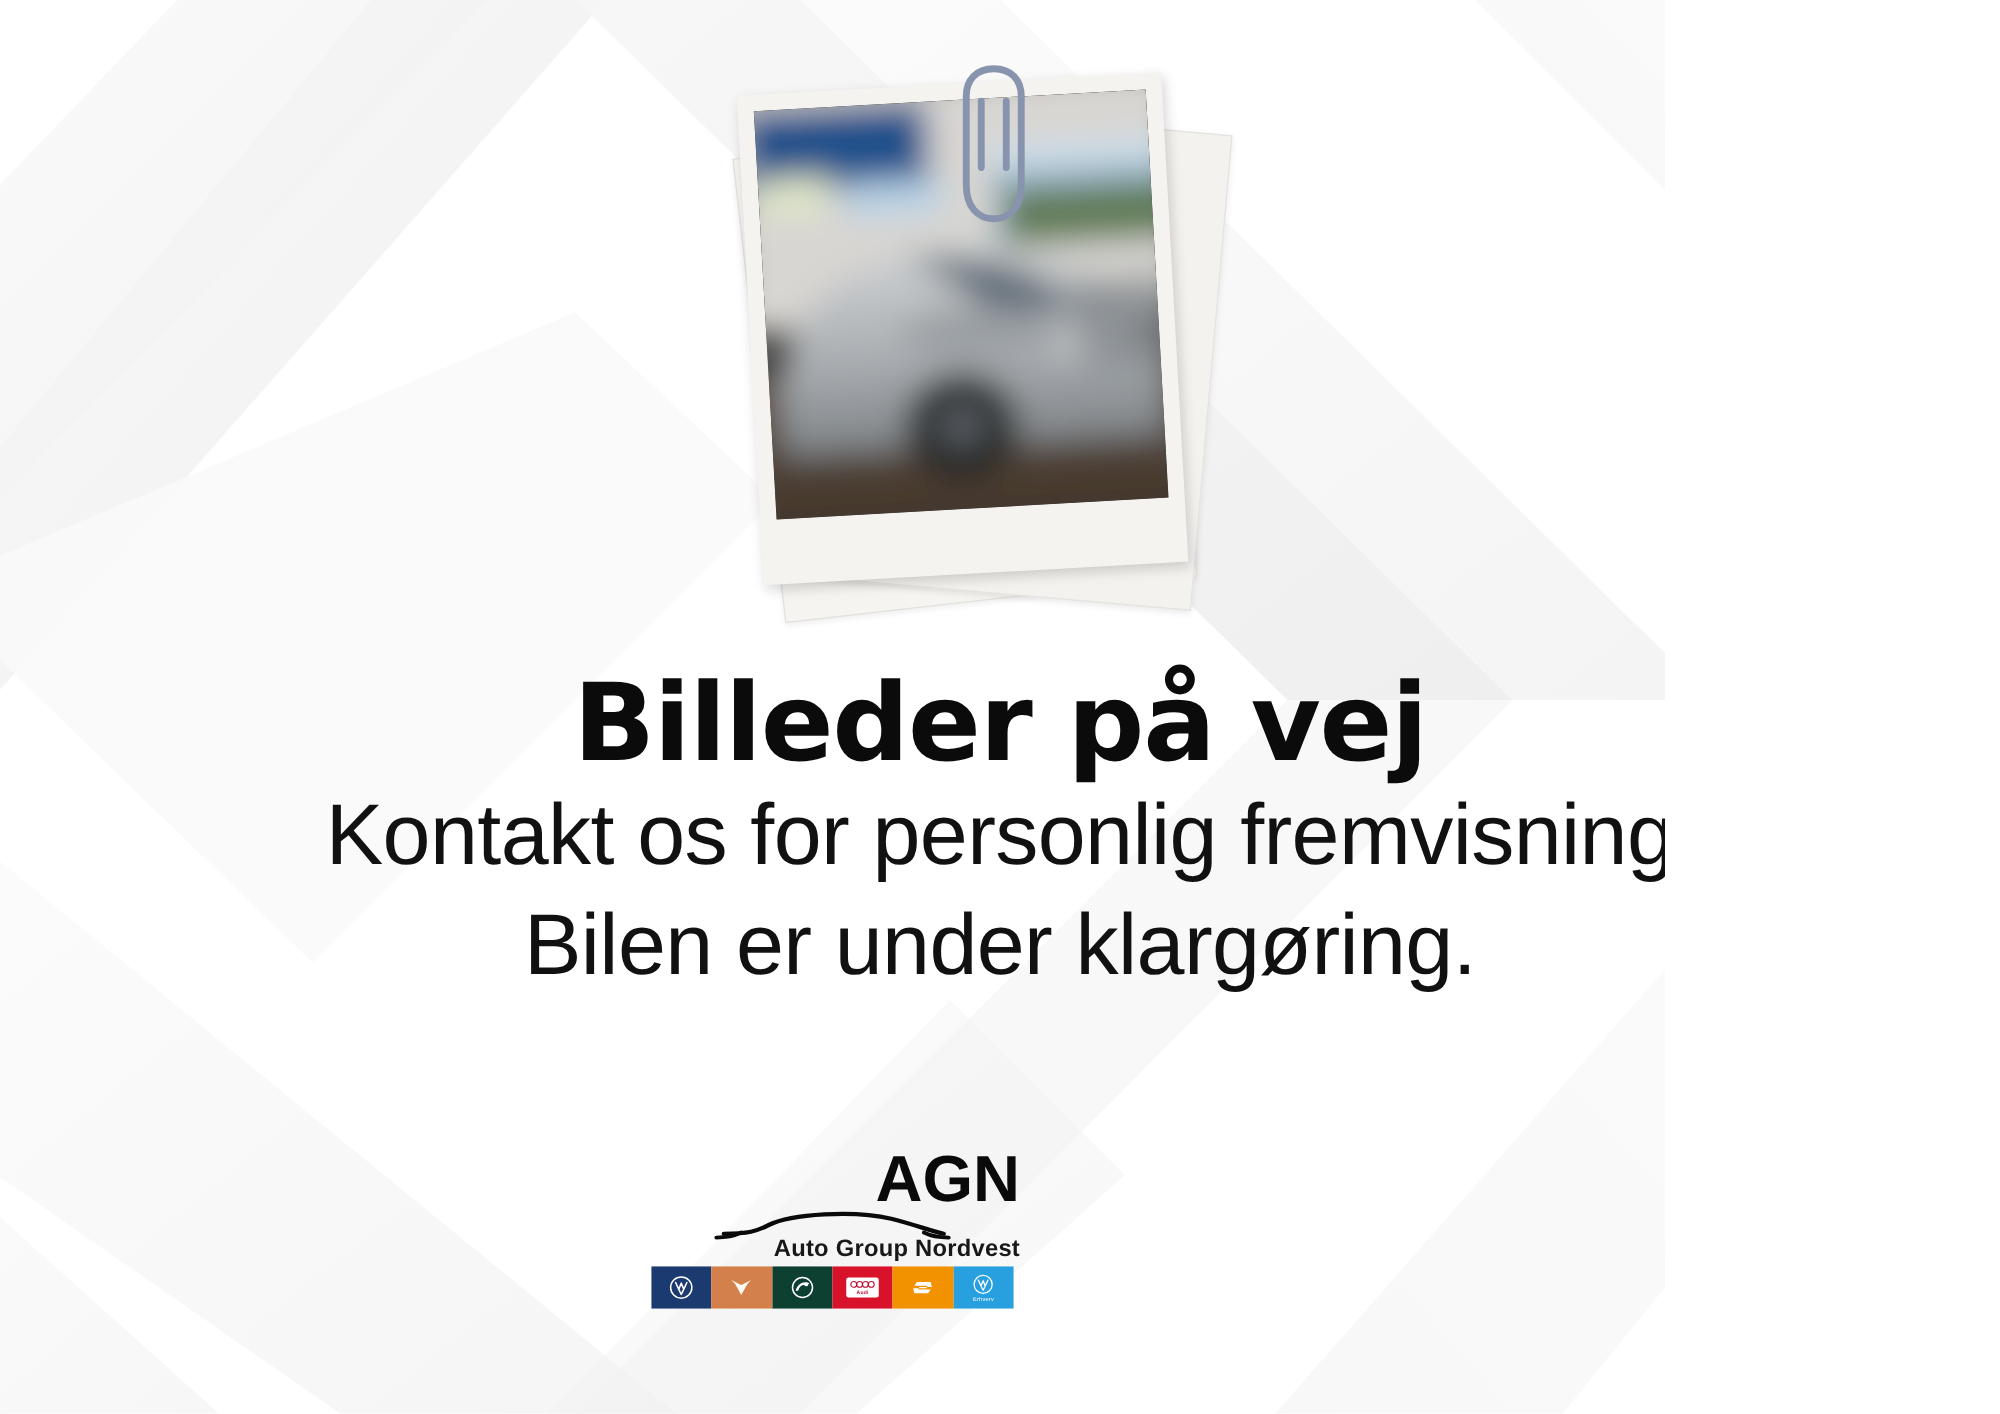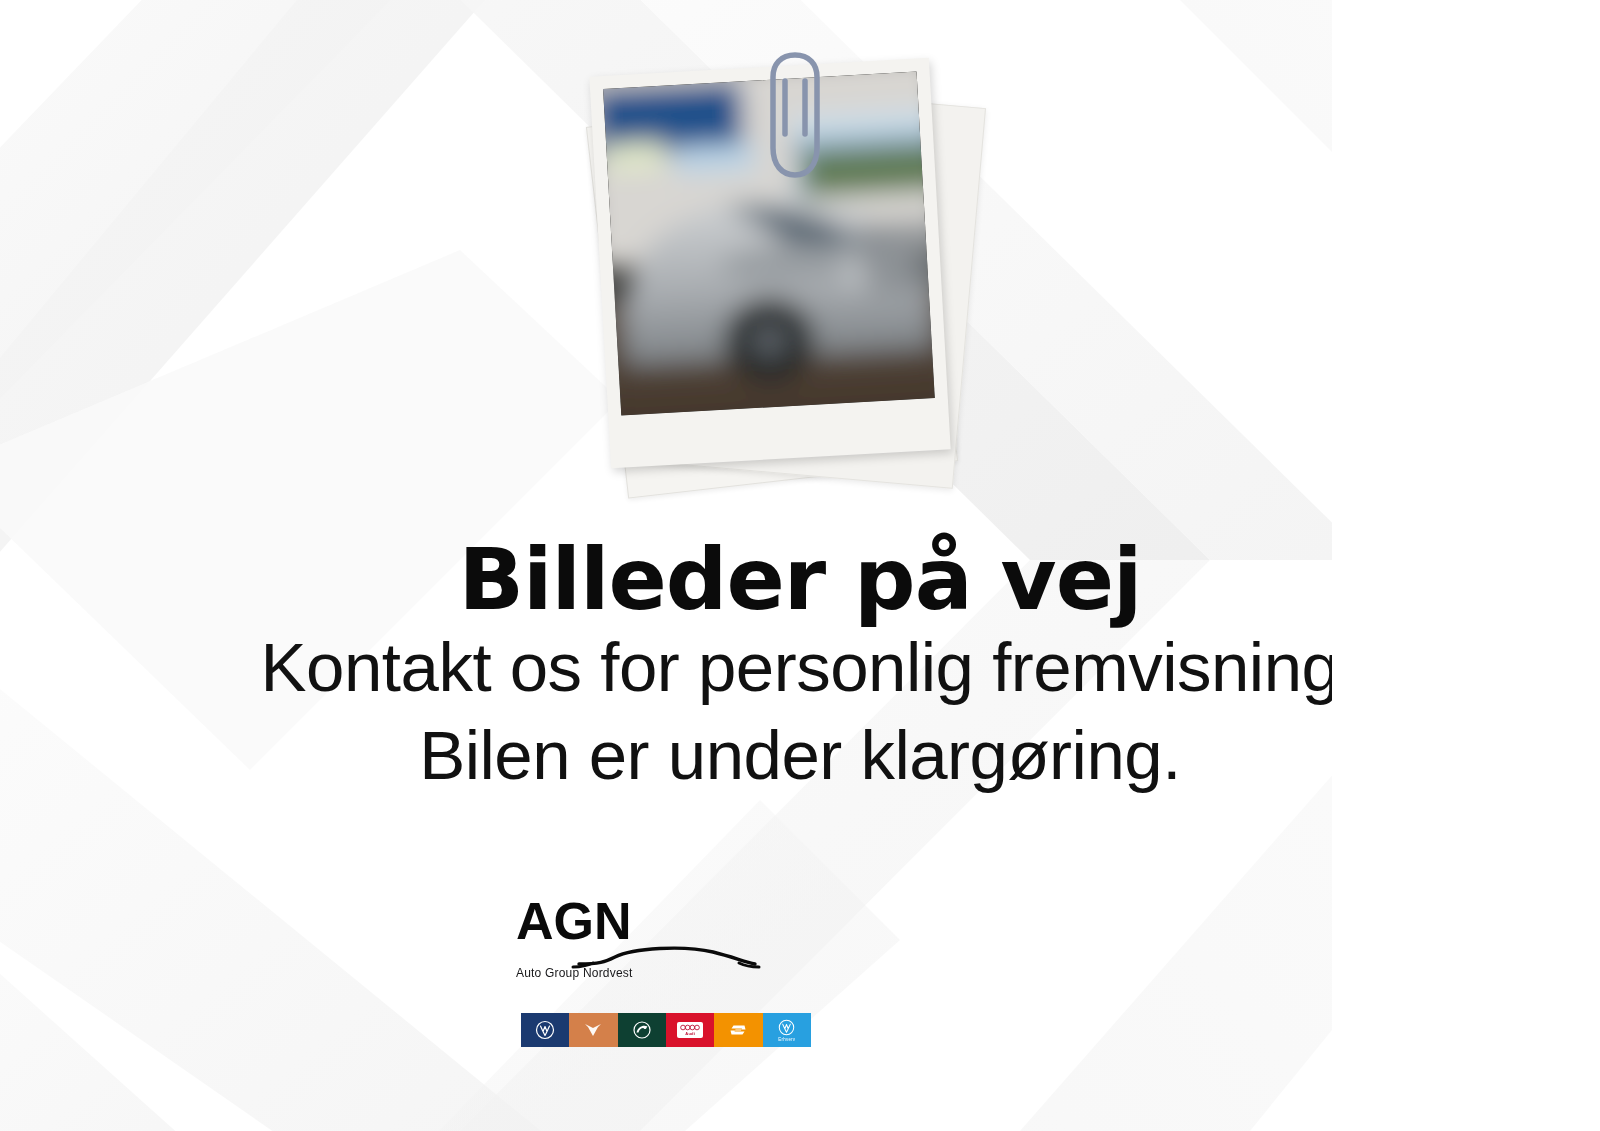--- a/index.html
+++ b/index.html
@@ -118,39 +118,39 @@
     font-size: 69px;
     line-height: 1.28;
     letter-spacing: -0.5px;
     color: #111111;
   }
 
   
   .logo-lockup {
     position: absolute;
     left: 50%;
-    top: 896px;
+    top: 919px;
     transform: translateX(-50%);
     width: 300px;
-    text-align: left;
+    text-align: right;
     z-index: 4;
   }
   .logo-mark {
     font-family: "Liberation Sans", sans-serif;
     font-weight: 700;
     font-size: 52px;
     line-height: 0.98;
     letter-spacing: 0px;
     color: #0a0a0a;
   }
   .logo-car { display: block; width: 190px; height: 24px; margin: -2px auto 0 auto; }
   .logo-sub {
     font-family: "Liberation Sans", sans-serif;
-    font-weight: 400;
-    font-size: 12px;
+    font-weight: 700;
+    font-size: 19px;
     letter-spacing: 0.2px;
     color: #18181a;
     margin-top: -3px;
   }
 
   
   .brand-bar {
     position: absolute;
     left: 50%;
     top: 1013px;

